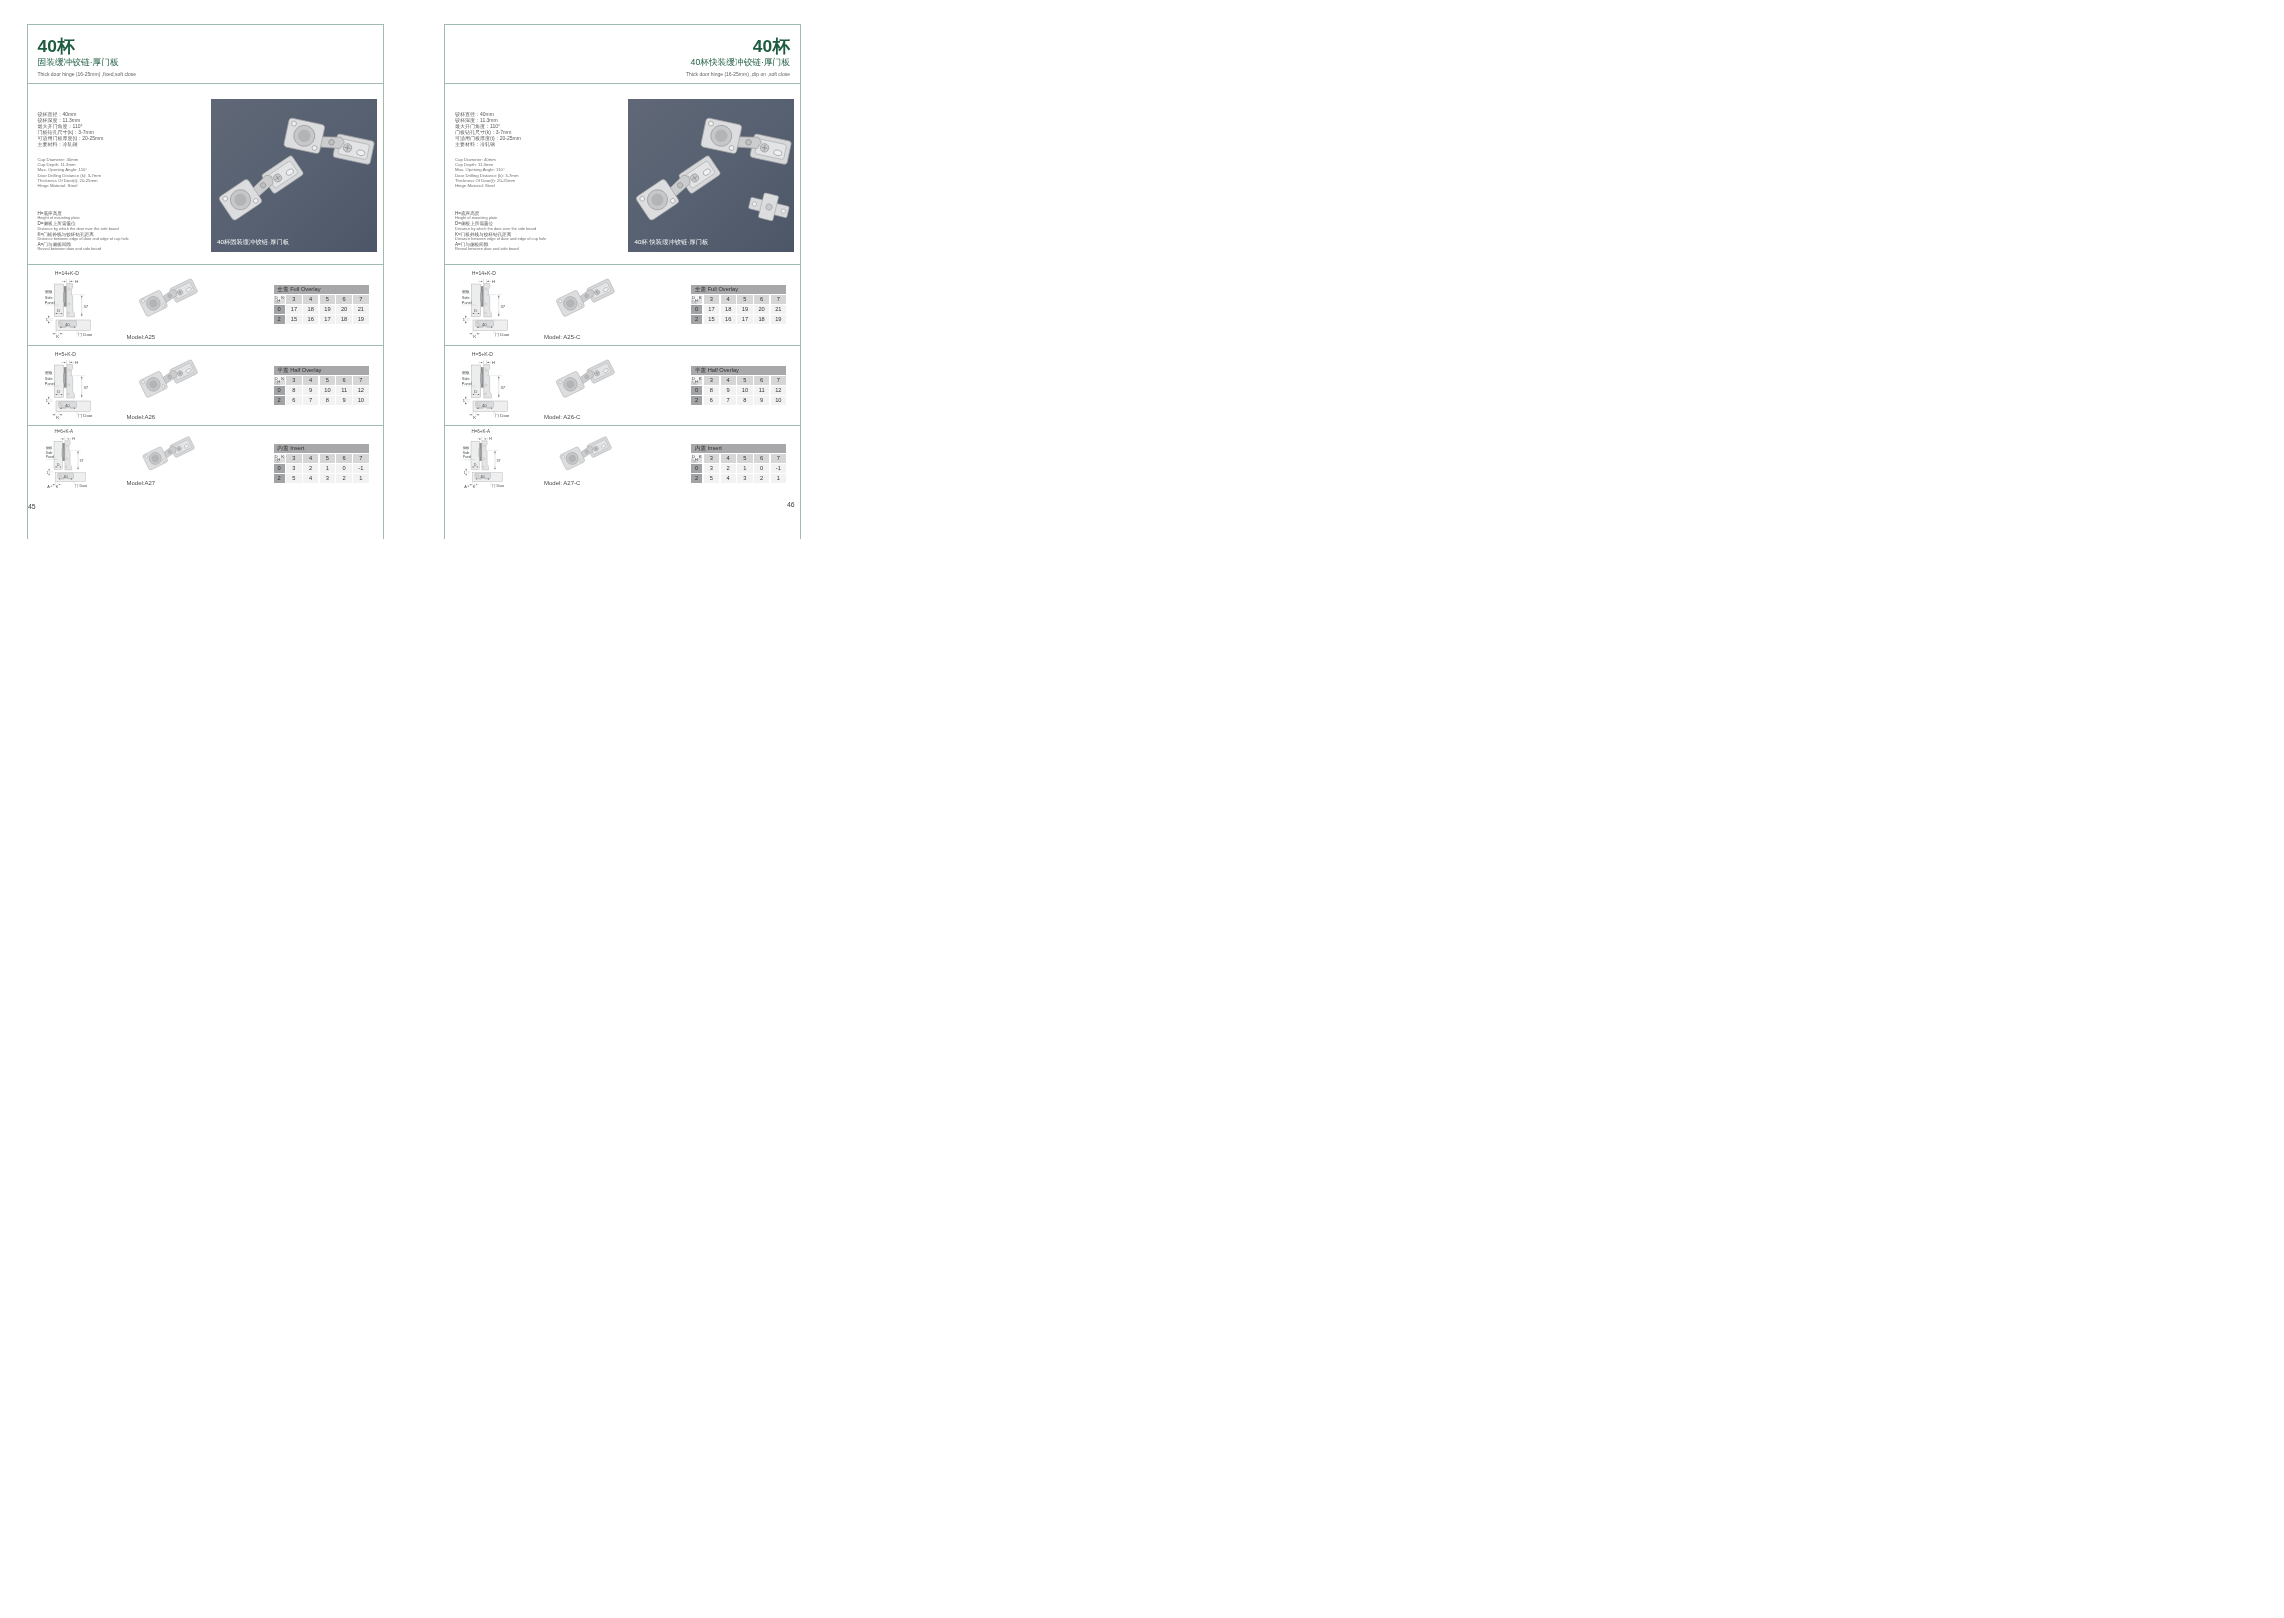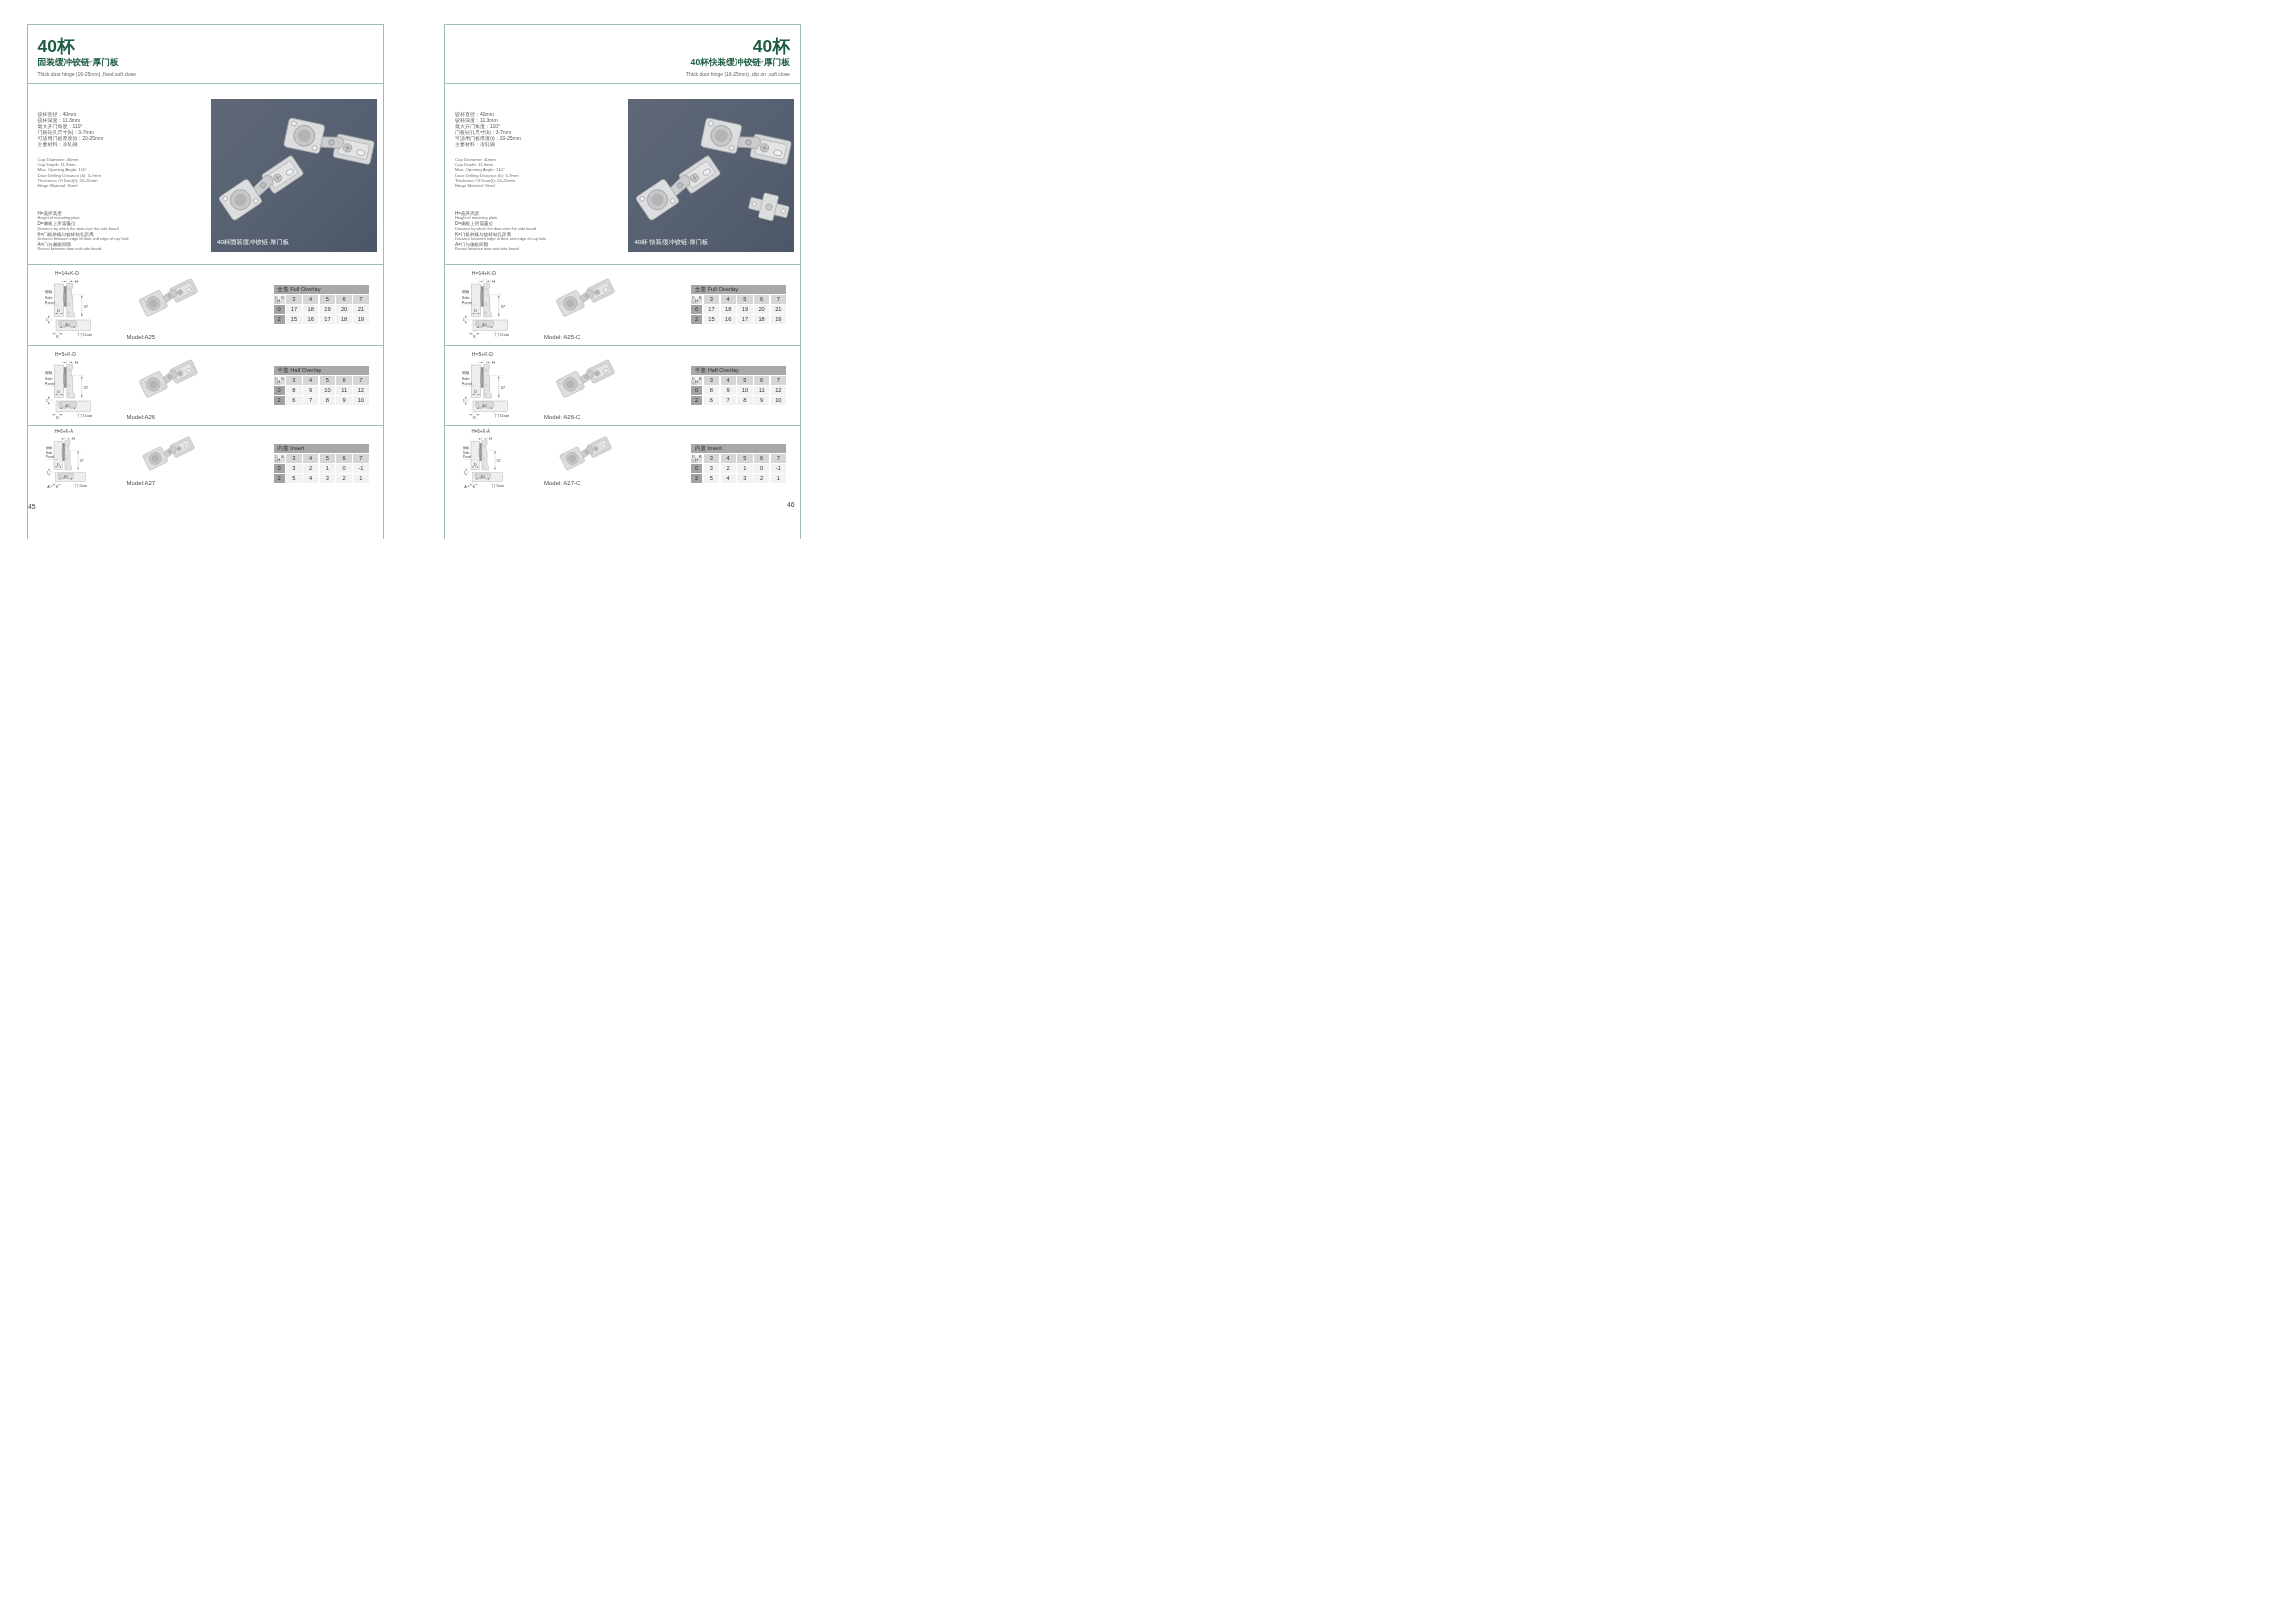--- a/index.html
+++ b/index.html
@@ -14,21 +14,21 @@
     position:relative;width:827px;height:539px;overflow:hidden;
     font-family:"Liberation Sans","DejaVu Sans",sans-serif;color:var(--ink);
   }
   .page{position:absolute;top:24px;width:357px;height:586px;background:#fff;border:0.5px solid var(--line)}
   #page-left{left:26.5px}
   #page-right{left:444px}
 
   .hdr{position:absolute;top:0;left:0;right:0;height:59px;padding:0 10px;border-bottom:0.5px solid var(--line)}
   .hdr.right{text-align:right}
   .title{margin-top:12px;font-size:17.4px;line-height:18px;font-weight:700;color:var(--green);letter-spacing:0.2px}
-  .subtitle{margin-top:3.2px;font-size:8.7px;line-height:9px;font-weight:700;color:var(--green)}
+  .subtitle{margin-top:3.2px;font-size:8.7px;line-height:9px;font-weight:400;color:var(--green)}
   .subtitle-en{margin-top:3.7px;font-size:5px;color:#636466}
 
   .upper{position:absolute;top:60px;left:0;right:0;height:180px}
   .cn-specs{position:absolute;left:10px;top:25.6px;font-size:5px;line-height:6px;color:#58595b}
   .en-specs{position:absolute;left:10px;top:72px;font-size:4.3px;line-height:5.2px;color:#6e6f71}
   .defs{position:absolute;left:10px;top:126px;width:169px}
   .defpair{margin-bottom:0.7px}
   .def-cn{font-size:4.6px;line-height:5.3px;color:#4b4c4e}
   .def-en{font-size:3.9px;line-height:4.3px;color:#6e6f71}
 

